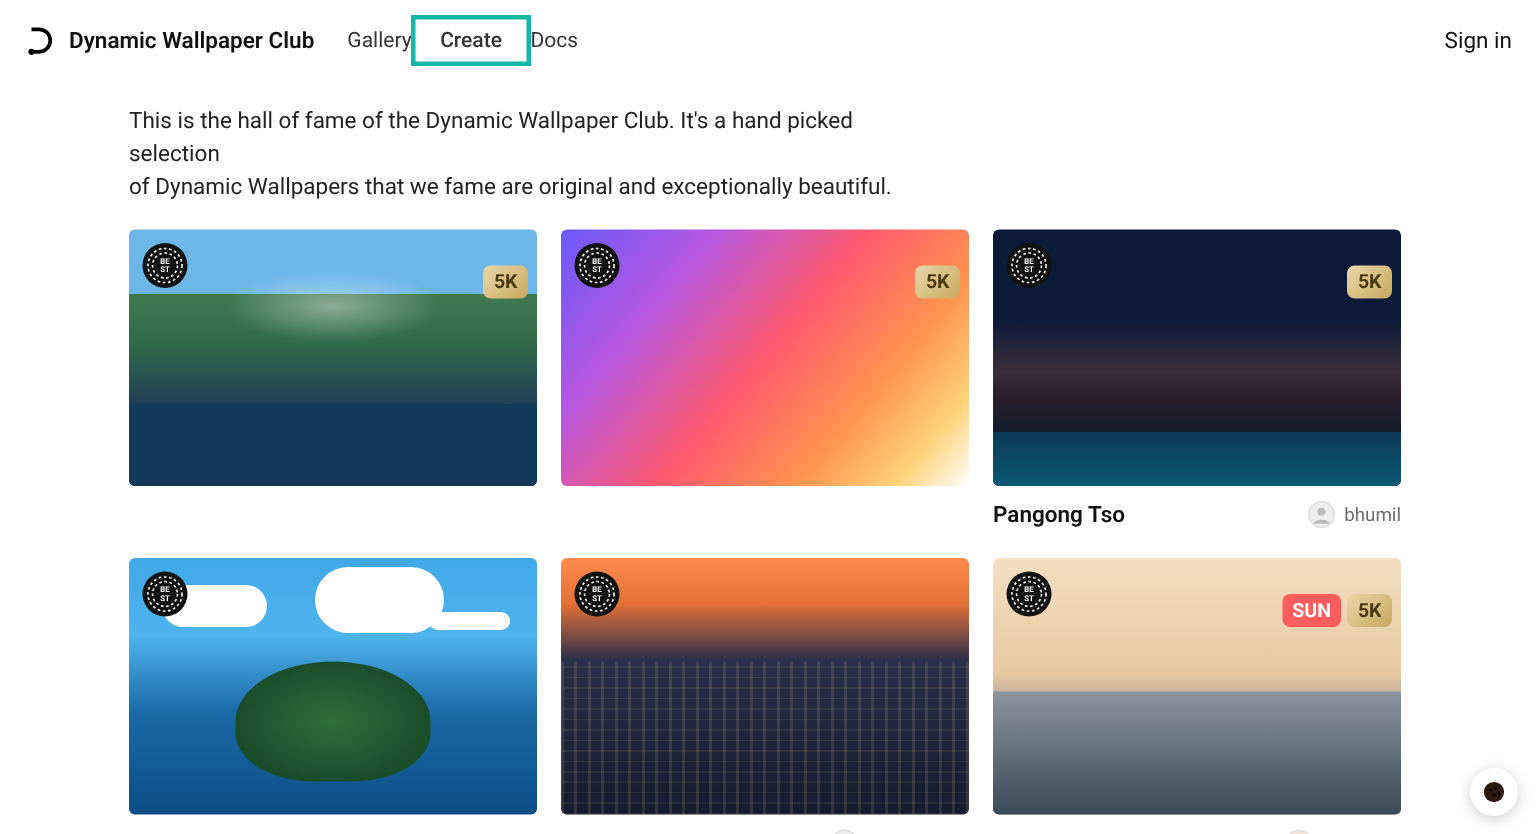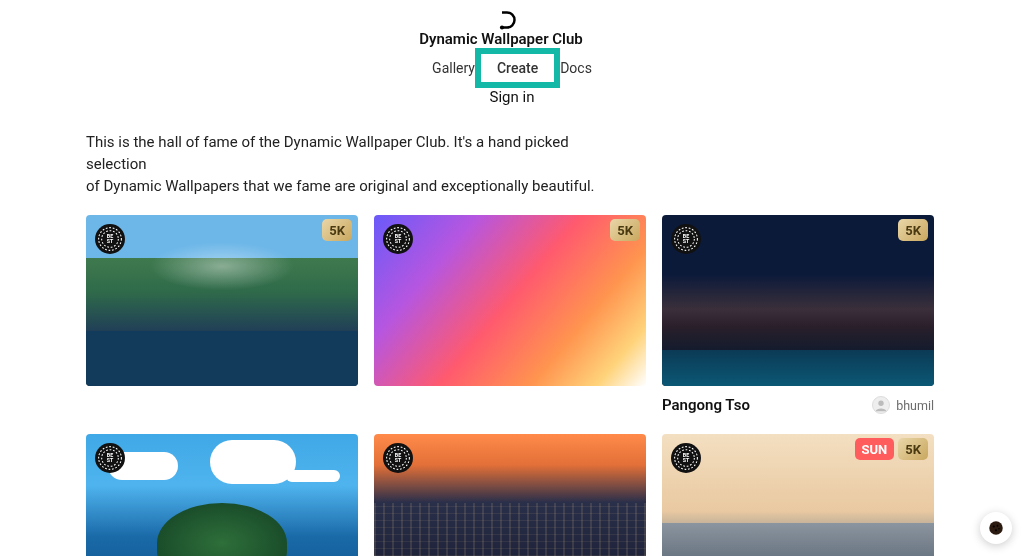--- a/index.html
+++ b/index.html
@@ -1,34 +1,34 @@
 <!DOCTYPE html>
 <html><head>
 <meta charset="utf-8">
 <style>
   * { margin: 0; padding: 0; box-sizing: border-box; }
   body { font-family: -apple-system, BlinkMacSystemFont, "Segoe UI", Roboto, Helvetica, Arial, sans-serif; background: #fff; color: #111; width: 1024px; height: 556px; overflow: hidden; position: relative; }
   
-  .header { display: flex; align-items: center; padding: 10px 16px; flex-direction: column; }
+  .header { display: flex; align-items: center; padding: 10px 16px; }
   .logo { width: 20px; height: 20px; margin-right: 10px; display: flex; align-items: center; justify-content: center; }
   .brand { font-weight: 600; font-size: 15px; margin-right: 22px; }
   .nav { display: flex; align-items: center; }
   .nav a { color: #333; text-decoration: none; font-size: 14px; cursor: pointer; }
-  .nav a.create { border: 6px solid #14b8a6; padding: 6px 16px; font-weight: 500; }
+  .nav a.create { border: 3px solid #14b8a6; padding: 6px 16px; font-weight: 500; }
   .spacer { flex: 1; }
   .signin { font-size: 15px; color: #111; cursor: pointer; }
   
   .intro { padding: 16px 86px 18px; font-size: 15px; line-height: 1.45; color: #222; max-width: 700px; }
   
   .grid { display: grid; grid-template-columns: repeat(3, 272px); gap: 20px 16px; padding: 0 86px; }
   .card { display: flex; flex-direction: column; cursor: pointer; }
   .thumb { width: 272px; height: 171px; border-radius: 4px; position: relative; overflow: hidden; }
   .thumb .best-badge { position: absolute; top: 9px; left: 9px; width: 30px; height: 30px; border-radius: 50%; background: #111; display:flex;align-items:center;justify-content:center; }
   .thumb .best-badge svg{display:block}
-  .tag-row { position:absolute; top:4px; right:6px; display:flex; gap:4px; }
+  .tag-row { position:absolute; top:24px; right:6px; display:flex; gap:4px; }
   .tag { height: 22px; padding: 0 7px; border-radius: 5px; font-size: 13px; font-weight: 700; display:flex;align-items:center; }
   .tag-5k { background: linear-gradient(135deg,#e9d6a8,#c9a85f); color:#4a3a12; }
   .tag-sun { background:#ff5d5d; color:#fff; }
   .caption { display:flex; align-items:center; justify-content:space-between; padding-top: 10px; }
   .title { font-size: 15px; font-weight: 600; }
   .author { display:flex; align-items:center; gap:6px; font-size: 12.5px; color:#6c6c6c; }
   .avatar { width:18px; height:18px; border-radius:50%; border:1px solid #ddd; background:#eee; display:flex;align-items:center;justify-content:center; }
   .cookie-fab { position:absolute; bottom:12px; right:12px; width:32px; height:32px; border-radius:50%; background:#fff; box-shadow:0 2px 10px rgba(0,0,0,.2); display:flex;align-items:center;justify-content:center; cursor:pointer; }
   
   .thumb-0 { background: linear-gradient(to bottom,#6db7e8 0%,#6db7e8 25%,#3f7a4e 25%,#2f6a4a 45%,#1f3b58 70%,#0f2f4a 100%); }

